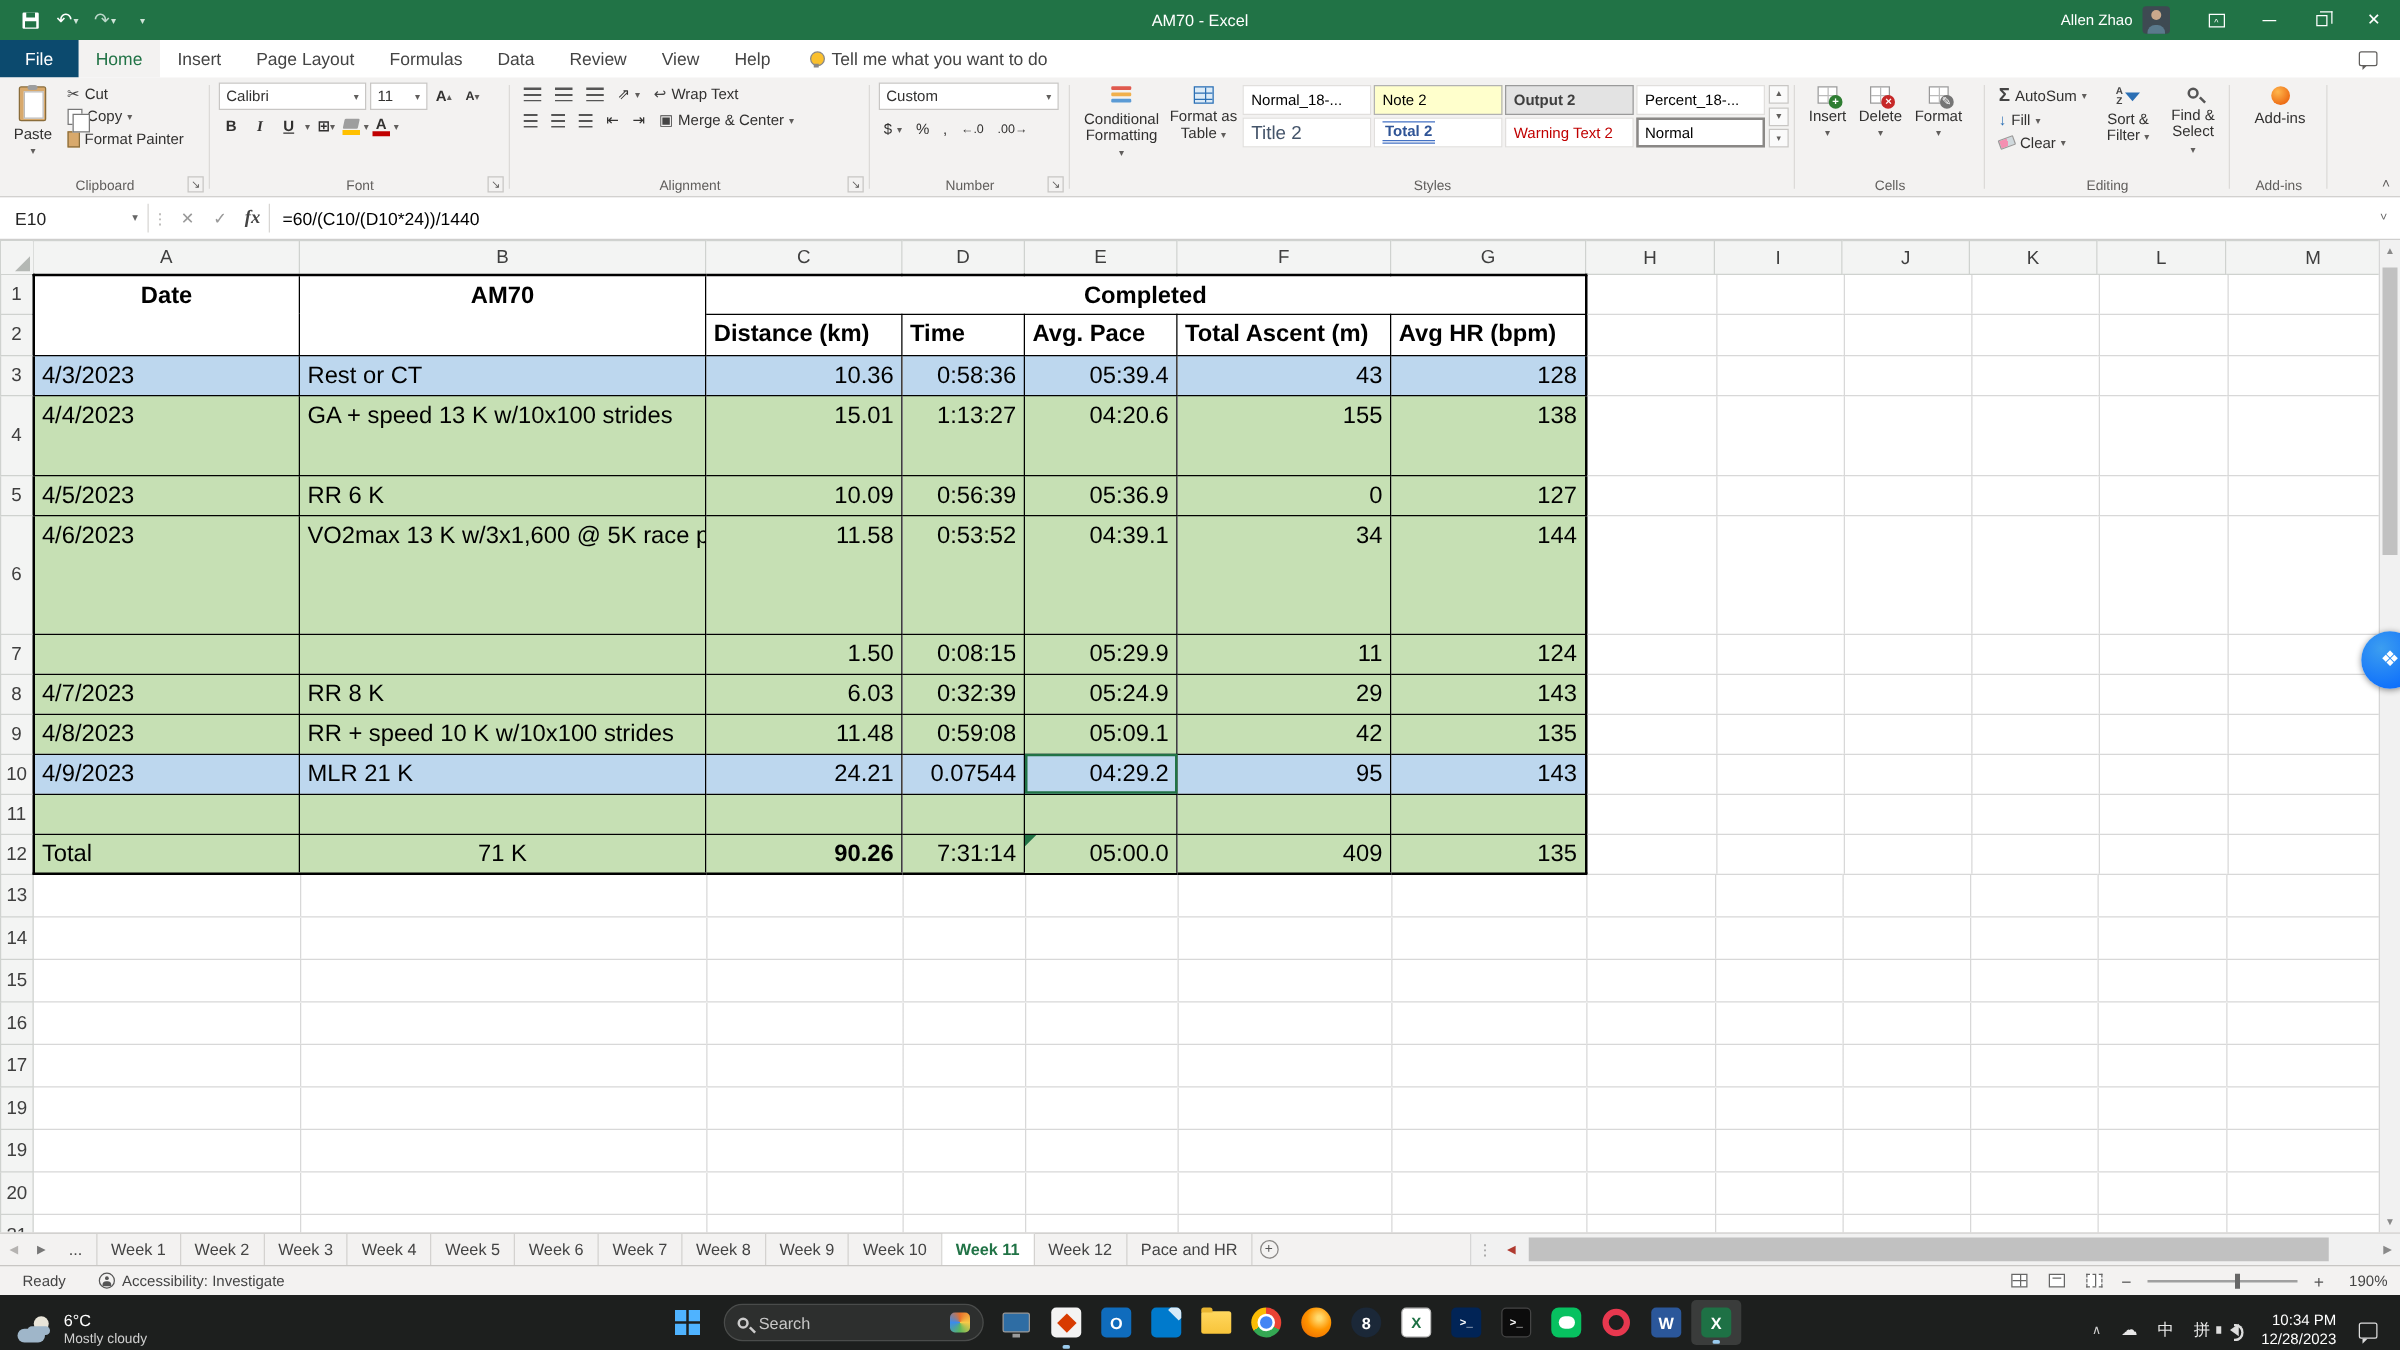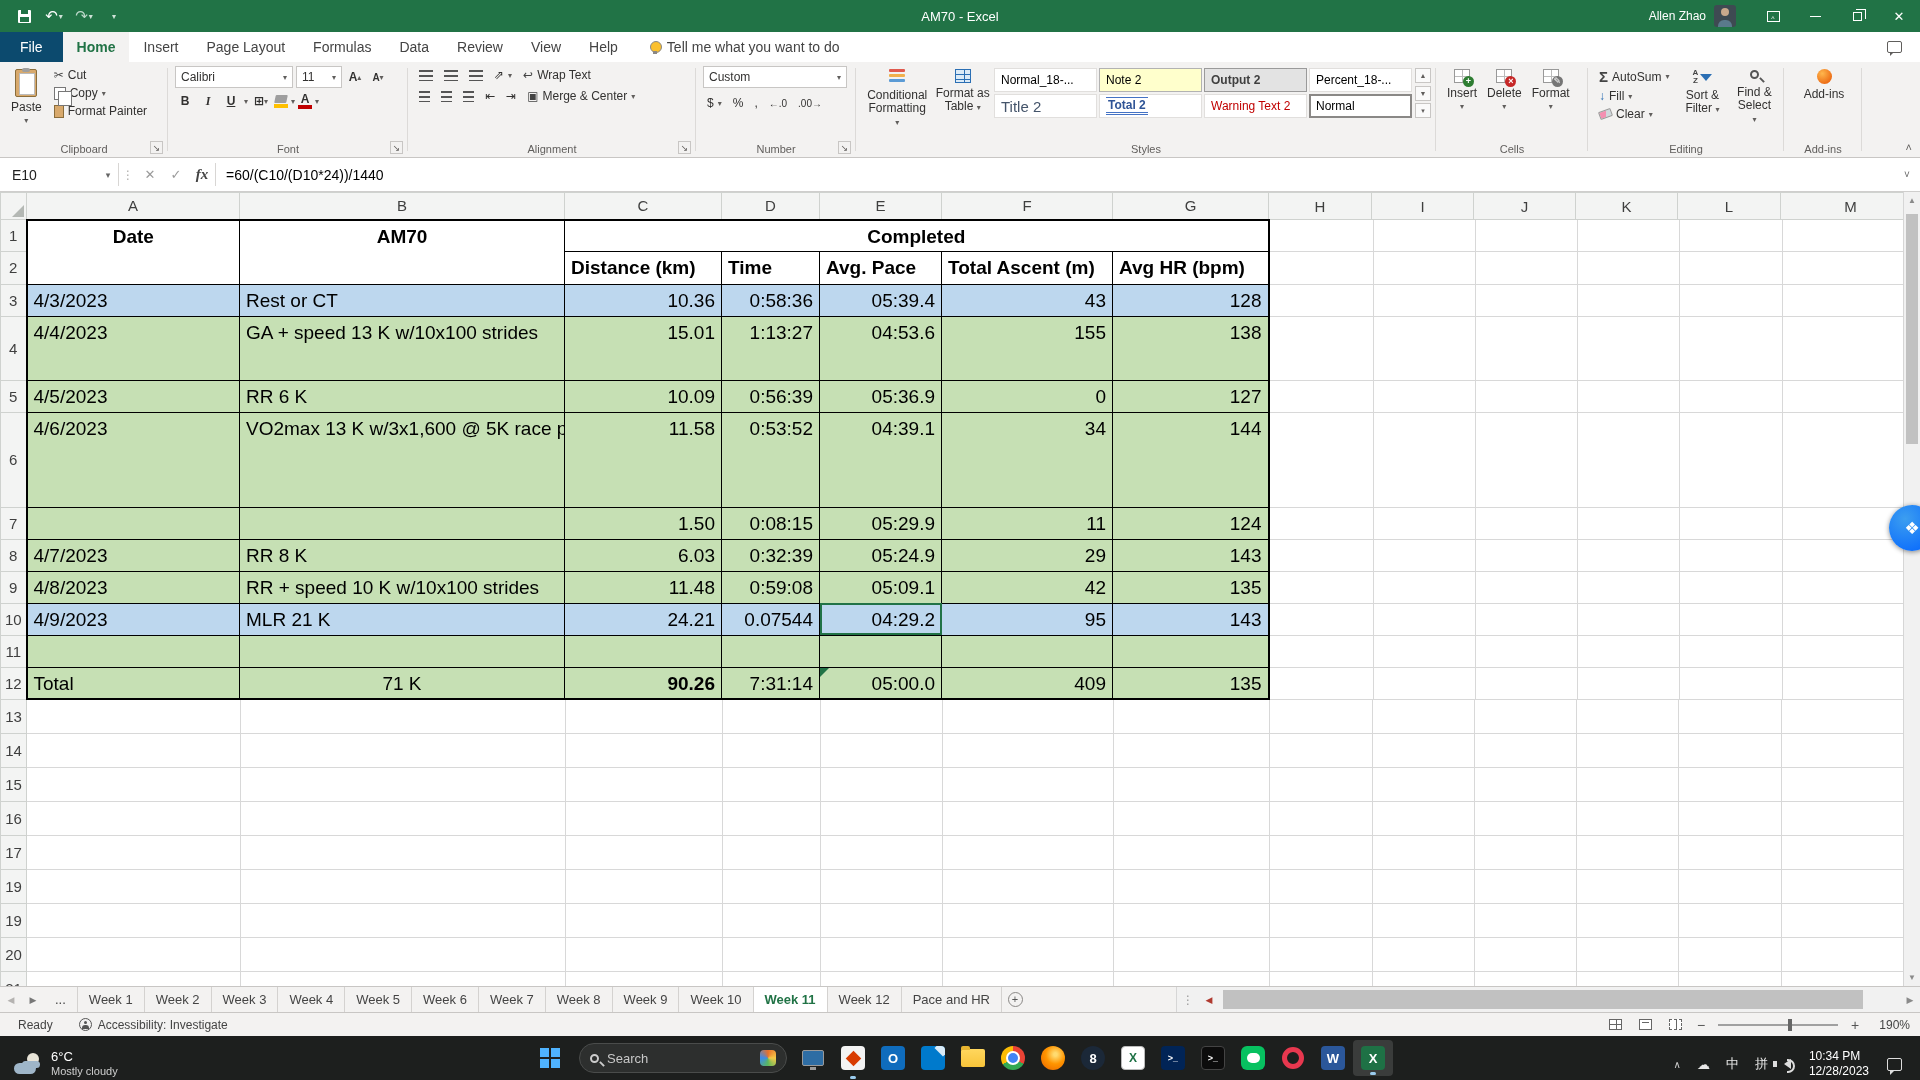--- a/index.html
+++ b/index.html
@@ -24,21 +24,21 @@
 .winbtn{width:42px;height:100%;display:flex;align-items:center;justify-content:center;font-size:13px;}
 .min-ic{width:11px;height:1px;background:#fff;}
 .rest-ic{width:9px;height:9px;border:1px solid #fff;position:relative;background:#217346;}
 .rest-ic::before{content:"";position:absolute;top:-4px;left:2px;width:9px;height:9px;border:1px solid #fff;border-left:none;border-bottom:none;}
 .ribopt-ic{width:13px;height:11px;border:1px solid #fff;display:flex;align-items:flex-end;justify-content:center;font-size:7px;line-height:5px;}
 
 
 #tabsrow{position:absolute;top:32px;left:0;width:1920px;height:30px;background:#fff;display:flex;align-items:stretch;font-size:14px;color:#444;}
 .ftab{background:#0c4a6e;color:#fff;padding:0 20px;display:flex;align-items:center;}
 .rtab{padding:0 14px;display:flex;align-items:center;}
-.rtab.active{color:#217346;font-weight:bold;background:#f3f2f1;}
+.rtab.active{color:#217346;font-weight:normal;background:#f3f2f1;}
 .tellme{display:flex;align-items:center;gap:7px;margin-left:18px;color:#444;}
 .bulb{width:10px;height:13px;position:relative;}
 .bulb::before{content:"";position:absolute;top:0;left:0;width:10px;height:10px;border-radius:50%;background:#fbc02d;border:1px solid #8a8886;}
 .bulb::after{content:"";position:absolute;bottom:0;left:3px;width:4px;height:3px;background:#8a8886;}
 .comments{margin-left:auto;margin-right:18px;display:flex;align-items:center;}
 .comment-ic{width:15px;height:12px;border:1px solid #605e5c;border-radius:2px;position:relative;}
 .comment-ic::after{content:"";position:absolute;bottom:-4px;left:2px;border-top:4px solid #605e5c;border-right:4px solid transparent;}
 
 
 #ribbon{position:absolute;top:62px;left:0;width:1920px;height:96px;background:#f3f2f1;border-bottom:1px solid #c8c6c4;display:flex;font-size:12px;color:#323130;}
@@ -223,21 +223,21 @@
 .i12::after{content:"";width:13px;height:10px;border-radius:5px;background:#fff;}
 .i13{width:22px;height:22px;border-radius:50%;border:5px solid #E8384F;background:transparent;}
 .i14{background:#2B579A;}
 .i15{background:#1E7145;}
 .tray{margin-left:auto;display:flex;align-items:center;padding-right:4px;}
 .titem{padding:0 8px;display:flex;align-items:center;justify-content:center;font-size:13px;height:100%;color:#e8e8e8;}
 .titem.small{font-size:10px;color:#cfcfcf;}
 .spk{width:0;height:0;border-top:5px solid transparent;border-bottom:5px solid transparent;border-right:7px solid #ddd;position:relative;}
 .spk::before{content:"";position:absolute;left:-11px;top:-3px;width:4px;height:6px;background:#ddd;}
 .spk::after{content:"";position:absolute;left:3px;top:-5px;width:6px;height:10px;border:2px solid #ddd;border-left:none;border-radius:0 8px 8px 0;}
-.tclock{display:flex;flex-direction:column;justify-content:center;font-size:12px;line-height:15px;padding:0 10px;}
+.tclock{display:flex;flex-direction:column;align-items:flex-end;justify-content:center;font-size:12px;line-height:15px;padding:0 10px;}
 .noti{width:15px;height:13px;border:1px solid #ddd;border-radius:2px;position:relative;}
 .noti::after{content:"";position:absolute;bottom:-5px;left:2px;border-top:4px solid #ddd;border-right:4px solid transparent;}
 .showdesk{width:6px;border-left:1px solid #555;}
 
 
 #dropbox{position:absolute;right:-15px;top:505px;width:46px;height:46px;border-radius:50%;background:radial-gradient(circle at 35% 30%,#3C9EF0,#0061FF);display:flex;align-items:center;justify-content:center;color:#fff;font-size:17px;box-shadow:0 1px 5px rgba(0,0,0,.45);z-index:50;}
 </style>
 </head>
 <body>
 
@@ -655,21 +655,21 @@
   <td class="bc fb num">43</td>
   <td class="bc fb num br">128</td>
   <td class="ghm" colspan="6"></td>
 </tr>
 <tr class="h64">
   <th class="rh">4</th>
   <td class="bc bl fg">4/4/2023</td>
   <td class="bc fg">GA + speed 13 K w/10x100 strides</td>
   <td class="bc fg num">15.01</td>
   <td class="bc fg num">1:13:27</td>
-  <td class="bc fg num">04:53.6</td>
+  <td class="bc fg num">04:20.6</td>
   <td class="bc fg num">155</td>
   <td class="bc fg num br">138</td>
   <td class="ghm" colspan="6"></td>
 </tr>
 <tr class="h32">
   <th class="rh">5</th>
   <td class="bc bl fg">4/5/2023</td>
   <td class="bc fg">RR 6 K</td>
   <td class="bc fg num">10.09</td>
   <td class="bc fg num">0:56:39</td>

